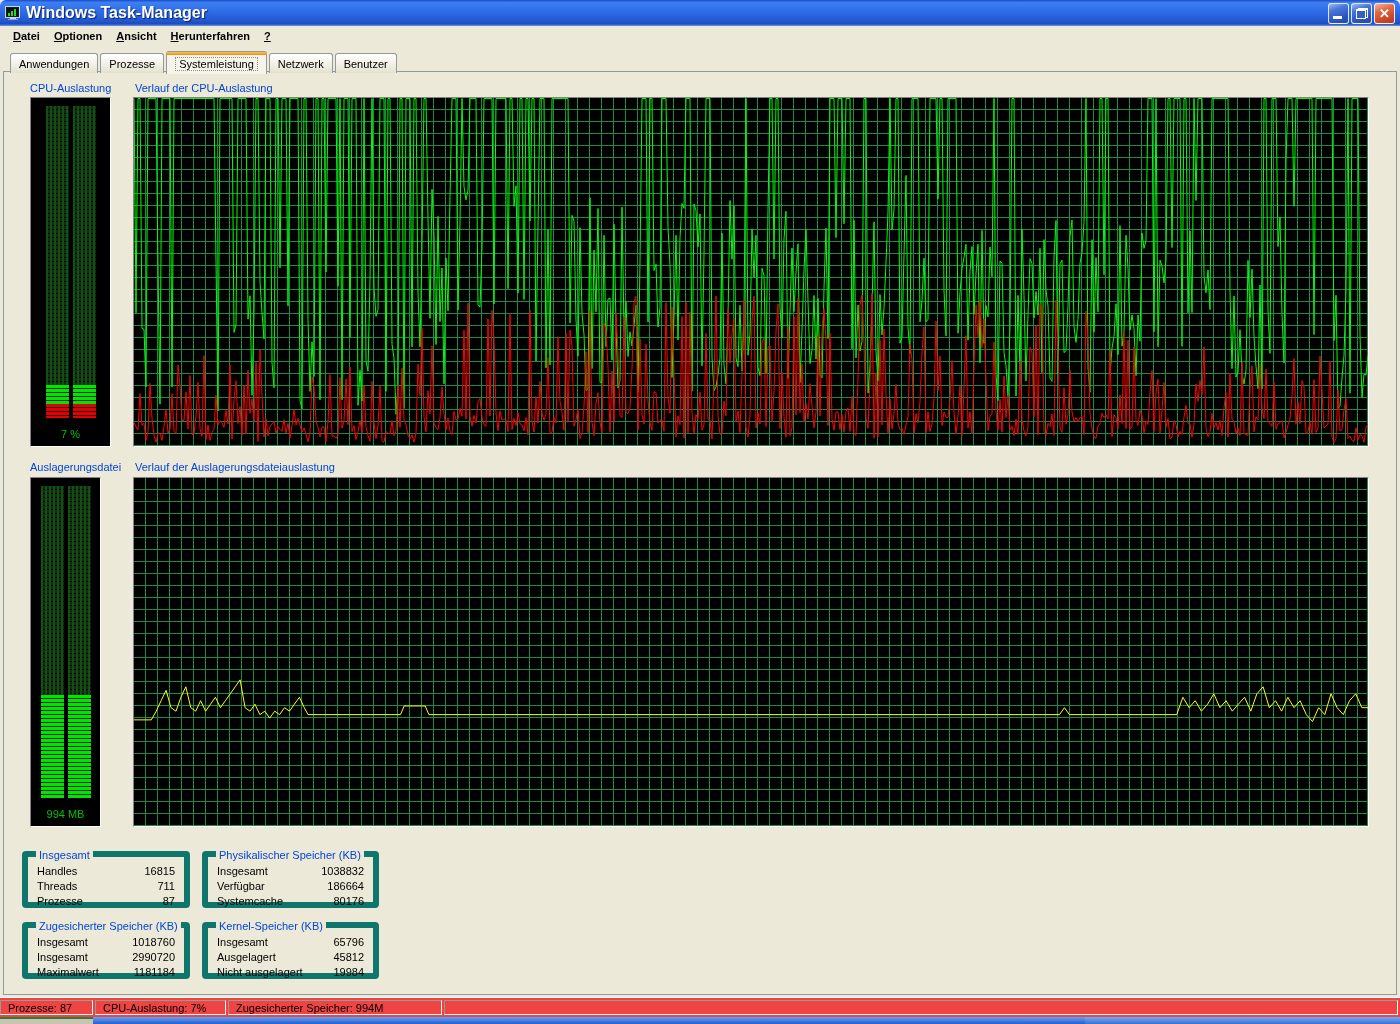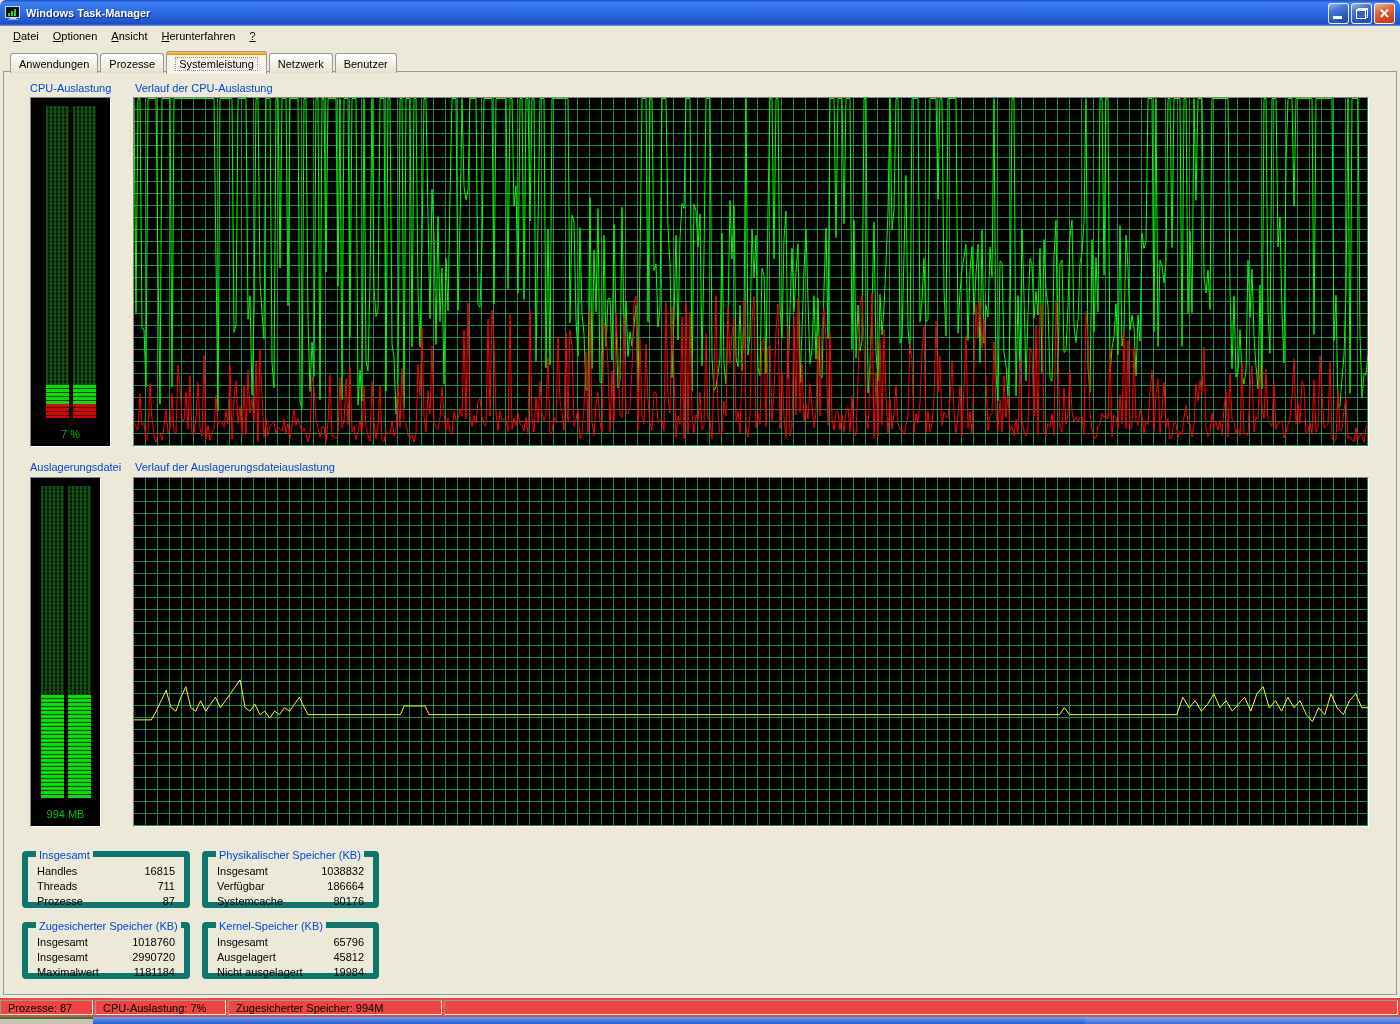--- a/index.html
+++ b/index.html
@@ -13,42 +13,42 @@
 
   
   .titlebar {
     position:absolute; left:0; top:0; width:1400px; height:26px;
     background:linear-gradient(180deg,#1E4BC8 0%,#3D80F2 10%,#2E6BE8 45%,#2258CF 80%,#1C4BBE 92%,#6F9BE8 100%);
     border-radius:6px 6px 0 0;
     display:flex; align-items:center; padding:0 5px;
   }
   .app-icon { width:16px; height:16px; flex:0 0 16px; }
   .title-text {
-    flex:1; margin-left:5px; color:#fff; font-weight:bold; font-size:11px;
+    flex:1; margin-left:5px; color:#fff; font-weight:bold; font-size:16px;
     text-shadow:1px 1px 1px rgba(0,0,40,.65); white-space:nowrap;
   }
   .win-btns { display:flex; gap:2px; }
   .win-btn {
     width:21px; height:21px; border-radius:3px; border:1px solid rgba(255,255,255,.85);
     position:relative;
   }
   .btn-blue { background:linear-gradient(160deg,#9DBCF0 0%,#4A77D8 30%,#2C55BE 70%,#244AAE 100%); }
   .btn-close { background:linear-gradient(160deg,#F0B59E 0%,#E06A43 35%,#CC4526 75%,#B83A1E 100%); }
   .glyph-min { position:absolute; left:4px; bottom:4px; width:9px; height:3px; background:#fff; }
   .glyph-restore { position:absolute; left:4px; top:4px; width:12px; height:11px; }
   .glyph-restore::before { content:""; position:absolute; right:0; top:0; width:8px; height:7px; border:1px solid #fff; border-top-width:2px; }
   .glyph-restore::after  { content:""; position:absolute; left:0; bottom:0; width:8px; height:7px; border:1px solid #fff; border-top-width:2px; background:#3560C4; }
   .glyph-close { position:absolute; inset:0; color:#fff; font-weight:bold; font-size:13px; line-height:19px; text-align:center; }
 
   
   .menubar {
     position:absolute; left:0; top:26px; width:1400px; height:20px;
     display:flex; align-items:center; padding-left:6px; background:#ECE9D8;
   }
-  .menu-item { padding:2px 7px; white-space:nowrap; }
+  .menu-item { padding:2px 7px; white-space:nowrap;font-weight:bold; }
 
   
   .tabstrip {
     position:absolute; left:10px; top:50px; height:23px;
     display:flex; align-items:flex-end; z-index:6;
   }
   .tab {
     height:20px; padding:0 8px; margin-right:2px;
     display:flex; align-items:center;
     background:linear-gradient(180deg,#FFFFFF 0%,#F2F0E4 55%,#E4E1CE 100%);

